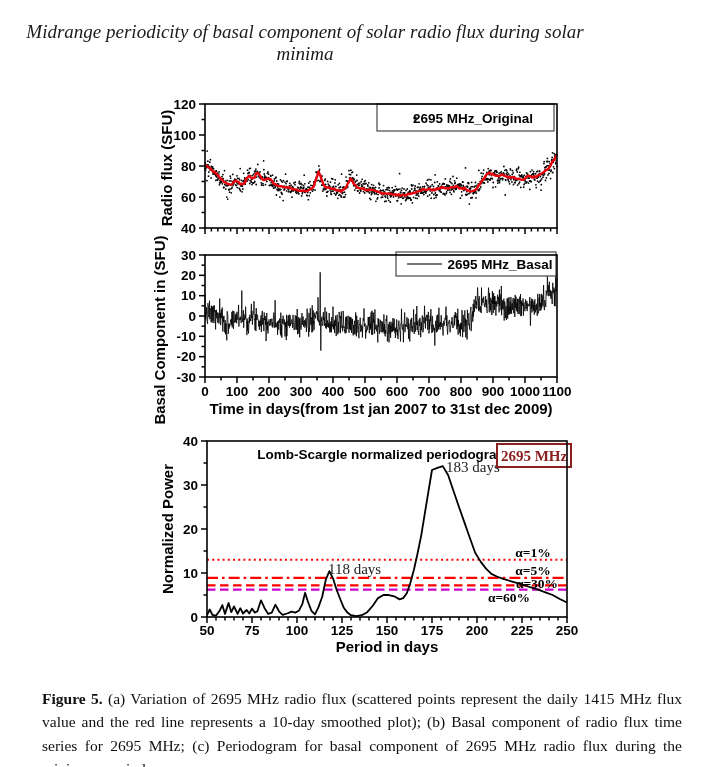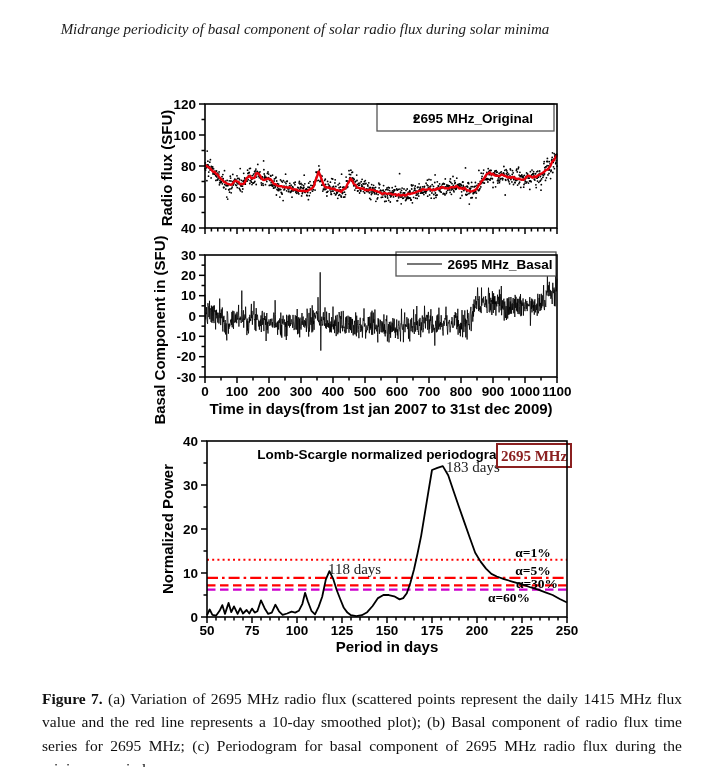--- a/index.html
+++ b/index.html
@@ -1,19 +1,19 @@
 <!DOCTYPE html>
 <html><head>
 <meta charset="utf-8">
 <style>
   html,body{margin:0;padding:0;background:#fff;}
   .page{position:relative;width:721px;height:767px;background:#ffffff;overflow:hidden;
         font-family:"Liberation Sans",sans-serif;}
   .doc-title{position:absolute;top:21px;left:0;width:610px;text-align:center;
-        font-family:"Liberation Serif",serif;font-style:italic;font-size:15px;color:#1b1b1b;}
+        font-family:"Liberation Serif",serif;font-style:italic;font-size:19px;color:#1b1b1b;}
   #figure{position:absolute;top:0;left:0;}
   .caption{position:absolute;top:687px;left:42px;width:640px;
         font-family:"Liberation Serif",serif;font-size:15.5px;line-height:1.5;color:#101010;
         text-align:justify;}
   .cap-label{font-weight:bold;}
 </style>
 </head>
 <body>
 
 <div class="page">
@@ -1348,16 +1348,16 @@
         <text x="432" y="635" text-anchor="middle" font-family="&quot;Liberation Sans&quot;,sans-serif" font-size="13.5" font-weight="bold" fill="#000">175</text>
         <text x="477" y="635" text-anchor="middle" font-family="&quot;Liberation Sans&quot;,sans-serif" font-size="13.5" font-weight="bold" fill="#000">200</text>
         <text x="522" y="635" text-anchor="middle" font-family="&quot;Liberation Sans&quot;,sans-serif" font-size="13.5" font-weight="bold" fill="#000">225</text>
         <text x="567" y="635" text-anchor="middle" font-family="&quot;Liberation Sans&quot;,sans-serif" font-size="13.5" font-weight="bold" fill="#000">250</text>
         <rect x="207" y="441" width="360" height="176" fill="none" stroke="#000" stroke-width="1.6"></rect>
         <text x="173" y="529" text-anchor="middle" font-family="&quot;Liberation Sans&quot;,sans-serif" font-size="15" font-weight="bold" fill="#000" transform="rotate(-90 173 529)">Normalized Power</text>
         <text x="387" y="652" text-anchor="middle" font-family="&quot;Liberation Sans&quot;,sans-serif" font-size="15" font-weight="bold" fill="#000">Period in days</text>
       </g>
     </svg>
   <div class="caption">
-    <span class="cap-label">Figure 7.</span>
+    <span class="cap-label">Figure 5.</span>
     <span>(a) Variation of 2695 MHz radio flux (scattered points represent the daily 1415 MHz flux value and the red line represents a 10-day smoothed plot); (b) Basal component of radio flux time series for 2695 MHz; (c) Periodogram for basal component of 2695 MHz radio flux during the minimum period.</span>
   </div>
 </div>
 
 </body></html>

